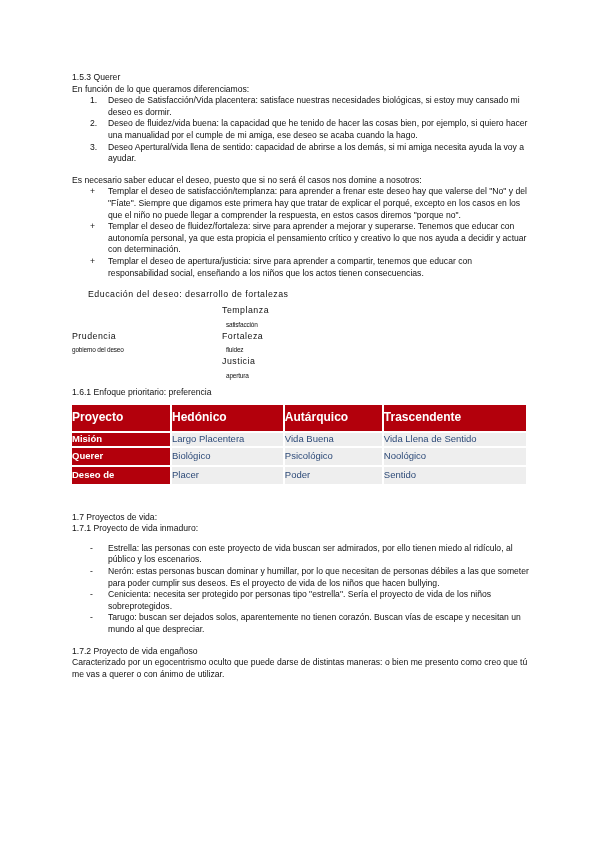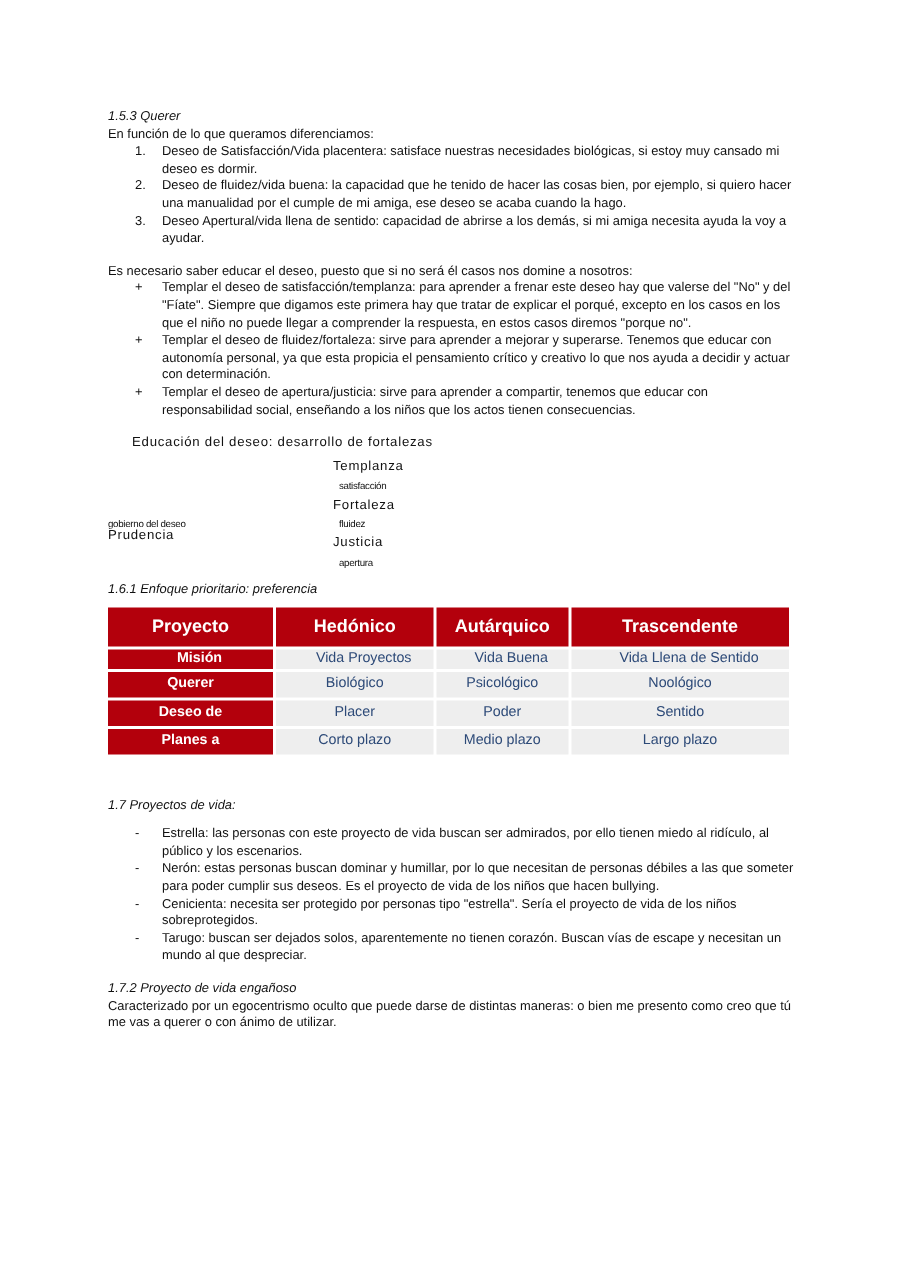--- a/index.html
+++ b/index.html
@@ -1,34 +1,34 @@
 <!DOCTYPE html>
 <html><head>
   <meta charset="utf-8">
   <style>
     html, body { margin: 0; padding: 0; background: #ffffff; }
     body { width: 600px; height: 848px; position: relative; overflow: hidden;
       font-family: "Liberation Sans", sans-serif; color: #111; font-size: 8.6px; line-height: 11.6px; }
     .page { position: absolute; left: 72px; top: 72px; width: 460px; }
-    .h-ital { font-style: italic; }
+    .h-ital { }
     .p { margin: 0; }
     .numlist, .pluslist, .dashlist { margin: 0; padding: 0; list-style: none; }
     .numlist li, .pluslist li, .dashlist li { position: relative; padding-left: 36px; }
     .marker { position: absolute; left: 18px; top: 0; }
     .u { }
     .gap { height: 10px; }
     .fort { position: relative; height: 92px; font-size: 8.8px; letter-spacing: 0.5px; }
     .fort .t { position: absolute; white-space: nowrap; }
     .fort .s { font-size: 6.5px; letter-spacing: -0.2px; }
     table.proj { border-collapse: separate; border-spacing: 2px 2px; width: 458px; margin-left: -2px; margin-top: 4px; }
-    table.proj td { text-align: center; padding: 0; font-size: 9.5px; height: 17px; }
+    table.proj td { text-align: left; padding: 0; font-size: 9.5px; height: 17px; }
     table.proj td.hdr { background: #b3000c; color: #fff; font-weight: bold; font-size: 12px; height: 26px; }
     table.proj td.lbl { background: #b3000c; color: #fff; font-weight: bold; font-size: 9.5px; width: 98px; }
     table.proj td.cell { background: #eeeeee; color: #2d4a78; }
-    table.proj tr.mision td { height: 13px; padding-left: 12px; }
+    table.proj tr.mision td { height: 13px; }
   </style>
 </head>
 <body>
 
 <div class="page">
 
   <div class="h-ital">1.5.3 Querer</div>
   <p class="p">En función de lo que queramos diferenciamos:</p>
   <ol class="numlist">
     <li><span class="marker">1.</span><span class="u">Deseo de Satisfacción/Vida placentera</span><span>: satisface nuestras necesidades biológicas, si estoy muy cansado mi deseo es dormir.</span></li>
@@ -41,67 +41,62 @@
   <ul class="pluslist">
     <li><span class="marker">+</span><span class="u">Templar el deseo de satisfacción/templanza:</span><span> para aprender a frenar este deseo hay que valerse del "No" y del "Fíate". Siempre que digamos este primera hay que tratar de explicar el porqué, excepto en los casos en los que el niño no puede llegar a comprender la respuesta, en estos casos diremos "porque no".</span></li>
     <li><span class="marker">+</span><span class="u">Templar el deseo de fluidez/fortaleza:</span><span> sirve para aprender a mejorar y superarse. Tenemos que educar con autonomía personal, ya que esta propicia el pensamiento crítico y creativo lo que nos ayuda a decidir y actuar con determinación.</span></li>
     <li><span class="marker">+</span><span class="u">Templar el deseo de apertura/justicia:</span><span> sirve para aprender a compartir, tenemos que educar con responsabilidad social, enseñando a los niños que los actos tienen consecuencias.</span></li>
   </ul>
 
   <div class="fort">
     <span class="t" style="left:16px;top:10px;">Educación del deseo: desarrollo de fortalezas</span>
     <span class="t" style="left:150px;top:26px;">Templanza</span>
     <span class="t s" style="left:154px;top:40px;">satisfacción</span>
-    <span class="t" style="left:0;top:52px;margin-top:20px;">Prudencia</span>
+    <span class="t" style="left:0;top:52px;">Prudencia</span>
     <span class="t s" style="left:0;top:65px;">gobierno del deseo</span>
     <span class="t" style="left:150px;top:52px;text-align:right;">Fortaleza</span>
     <span class="t s" style="left:154px;top:65px;">fluidez</span>
     <span class="t" style="left:150px;top:77px;">Justicia</span>
     <span class="t s" style="left:154px;top:91px;">apertura</span>
   </div>
 
   <div style="height:16px"></div>
   <div class="h-ital">1.6.1 Enfoque prioritario: preferencia</div>
   <table class="proj">
     <tbody>
         <tr>
       <td class="hdr">Proyecto</td>
       <td class="hdr">Hedónico</td>
       <td class="hdr">Autárquico</td>
       <td class="hdr">Trascendente</td>
     </tr>
     <tr class="mision">
       <td class="lbl">Misión</td>
-      <td class="cell">Vida Proyectos</td>
+      <td class="cell">Largo Placentera</td>
       <td class="cell">Vida Buena</td>
       <td class="cell">Vida Llena de Sentido</td>
     </tr>
     <tr>
       <td class="lbl">Querer</td>
       <td class="cell">Biológico</td>
       <td class="cell">Psicológico</td>
       <td class="cell">Noológico</td>
     </tr>
     <tr>
       <td class="lbl">Deseo de</td>
       <td class="cell">Placer</td>
       <td class="cell">Poder</td>
       <td class="cell">Sentido</td>
     </tr>
-    <tr>
-      <td class="lbl">Planes a</td>
-      <td class="cell">Corto plazo</td>
-      <td class="cell">Medio plazo</td>
-      <td class="cell">Largo plazo</td>
-    </tr>
   </tbody>
     </table>
 
   <div style="height:26px"></div>
   <div class="h-ital">1.7 Proyectos de vida:</div>
+  <div class="h-ital">1.7.1 Proyecto de vida inmaduro:</div>
   <div style="height:8px"></div>
   <ul class="dashlist">
     <li><span class="marker">-</span><span class="u">Estrella:</span><span> las personas con este proyecto de vida buscan ser admirados, por ello tienen miedo al ridículo, al público y los escenarios.</span></li>
     <li><span class="marker">-</span><span class="u">Nerón:</span><span> estas personas buscan dominar y humillar, por lo que necesitan de personas débiles a las que someter para poder cumplir sus deseos. Es el proyecto de vida de los niños que hacen bullying.</span></li>
     <li><span class="marker">-</span><span class="u">Cenicienta:</span><span> necesita ser protegido por personas tipo "estrella". Sería el proyecto de vida de los niños sobreprotegidos.</span></li>
     <li><span class="marker">-</span><span class="u">Tarugo:</span><span> buscan ser dejados solos, aparentemente no tienen corazón. Buscan vías de escape y necesitan un mundo al que despreciar.</span></li>
   </ul>
 
   <div class="gap"></div>
   <div class="h-ital">1.7.2 Proyecto de vida engañoso</div>

